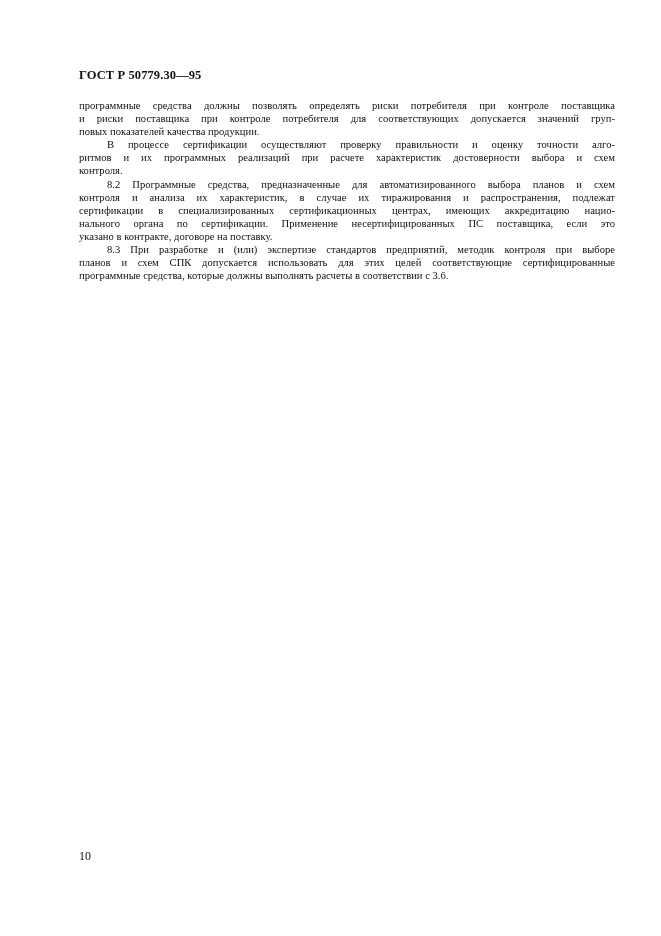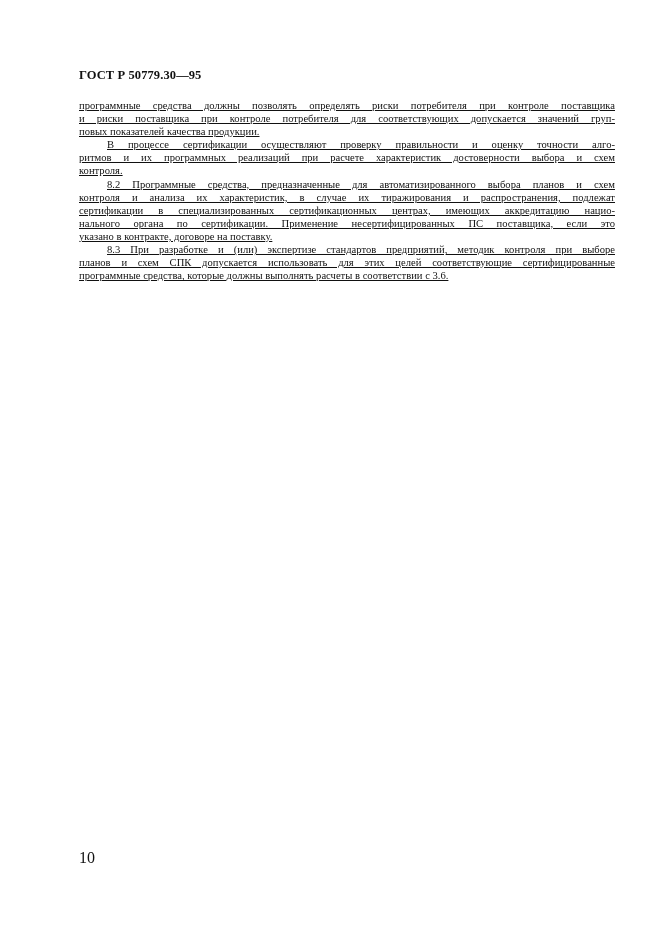--- a/index.html
+++ b/index.html
@@ -1,23 +1,23 @@
 <!DOCTYPE html>
 <html><head>
 <meta charset="utf-8">
 <style>
   html, body { margin: 0; padding: 0; background: #ffffff; }
   body { width: 661px; height: 936px; position: relative; overflow: hidden;
          font-family: "Liberation Serif", "DejaVu Serif", serif; color: #111; }
   .header { position: absolute; left: 79px; top: 68px; font-weight: bold; font-size: 12.5px; letter-spacing: 0.1px; text-align: center; }
-  .body { position: absolute; left: 79px; top: 99px; width: 536px; font-size: 10.6px; line-height: 13.1px; text-decoration: underline; }
+  .body { position: absolute; left: 79px; top: 99px; width: 536px; font-size: 10.6px; line-height: 13.1px; }
   .line { display: block; white-space: nowrap; text-align: justify; text-align-last: justify; }
   .line.last { text-align-last: left; }
   .indent { padding-left: 28px; }
-  .page-number { position: absolute; left: 79px; top: 849px; font-size: 16px; }
+  .page-number { position: absolute; left: 79px; top: 849px; font-size: 12px; }
 </style>
 </head>
 <body>
 
 <div class="header">ГОСТ Р 50779.30—95</div>
 
 <div class="body">
   <div>
     <span class="line">программные средства должны позволять определять риски потребителя при контроле поставщика</span>
     <span class="line">и риски поставщика при контроле потребителя для соответствующих допускается значений груп-</span>

